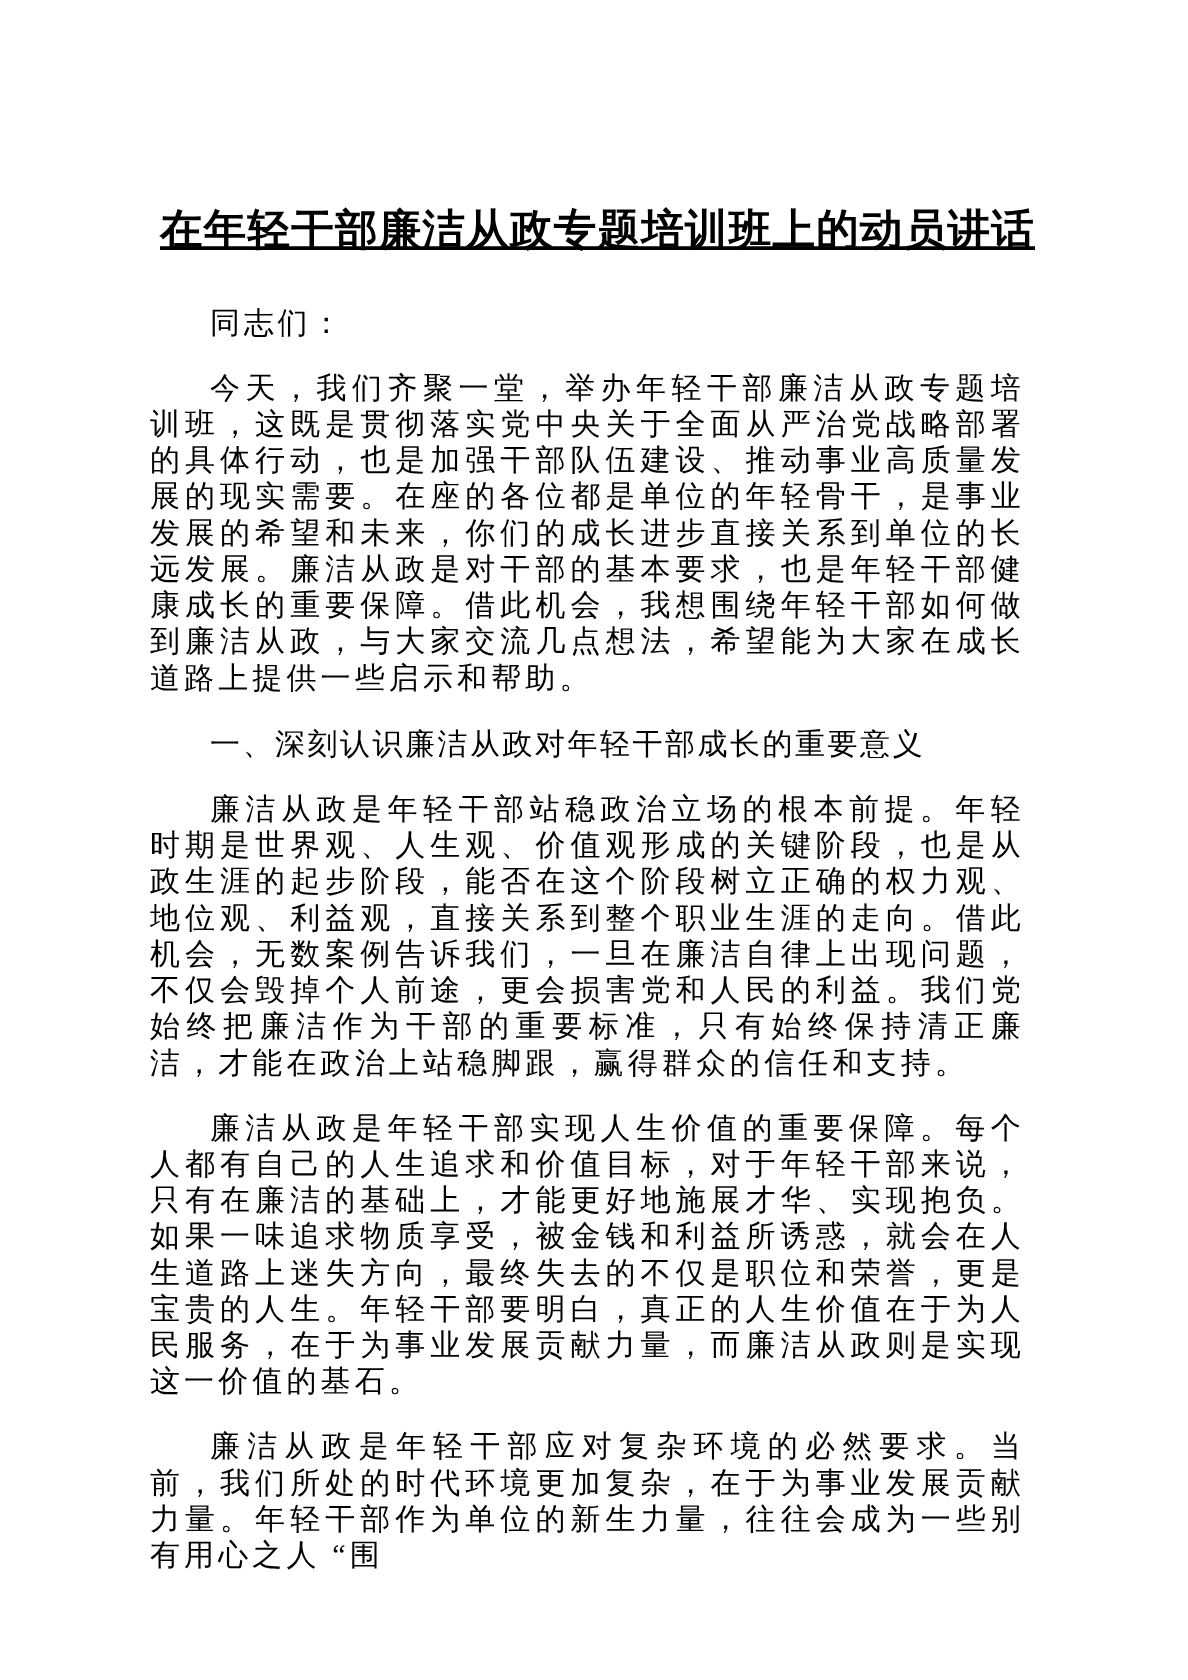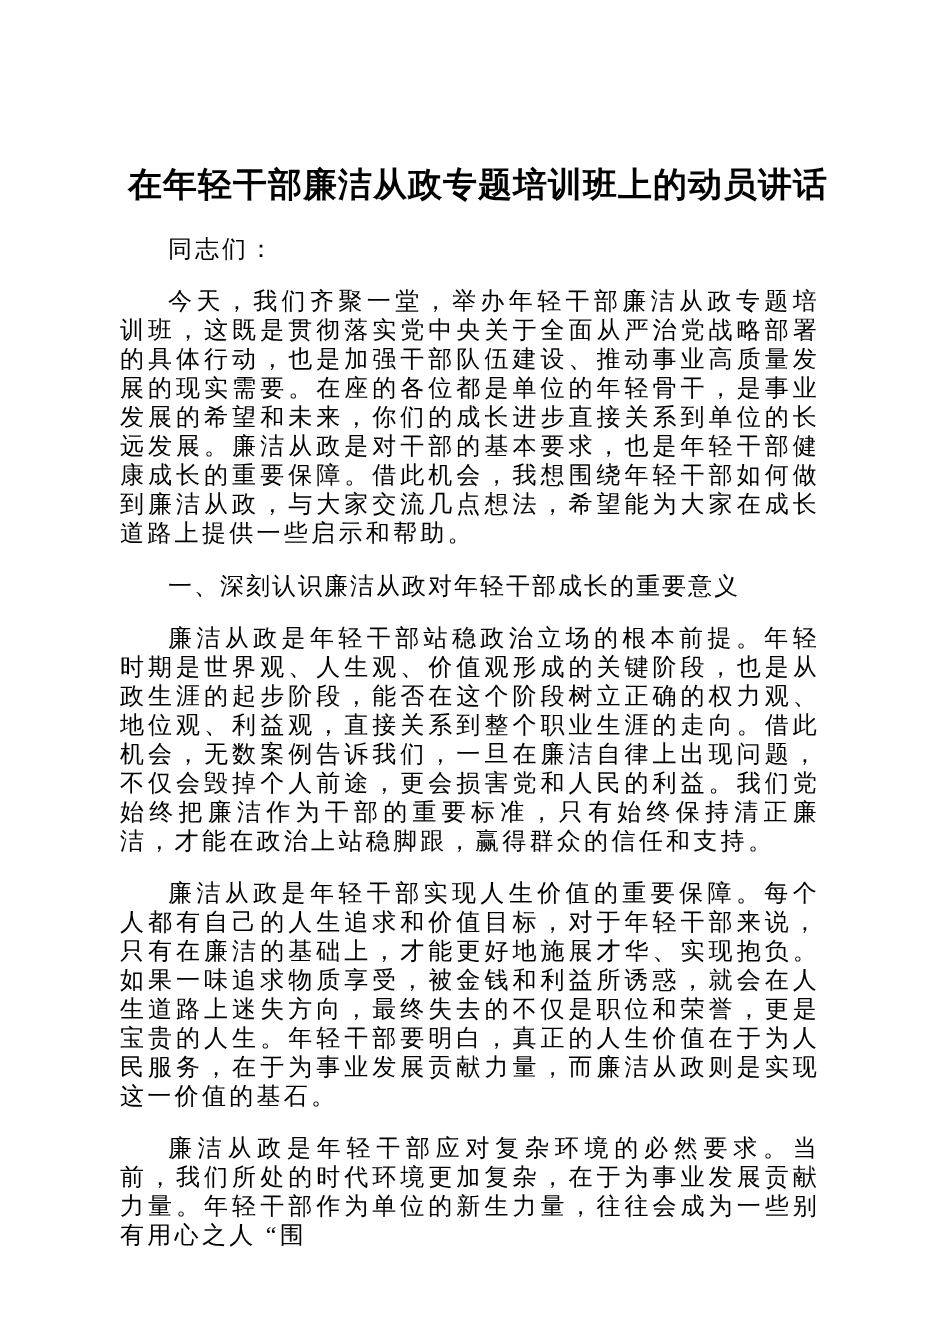--- a/index.html
+++ b/index.html
@@ -22,23 +22,24 @@
     background: #ffffff;
   }
   .doc-title {
     margin: 0;
     font-size: 34px;
     line-height: 46px;
     font-weight: bold;
     text-align: center;
     letter-spacing: 1px;
     white-space: nowrap;
+    text-decoration: underline;
   }
   .salutation {
-    margin: 27px 0 0 0;
+    margin: 37px 0 0 0;
     font-size: 24px;
     line-height: 29px;
     letter-spacing: 3px;
     text-indent: 2em;
   }
   .para {
     margin: 23px 16px 0 0;
     font-size: 24px;
     line-height: 29px;
     letter-spacing: 3.3px;

